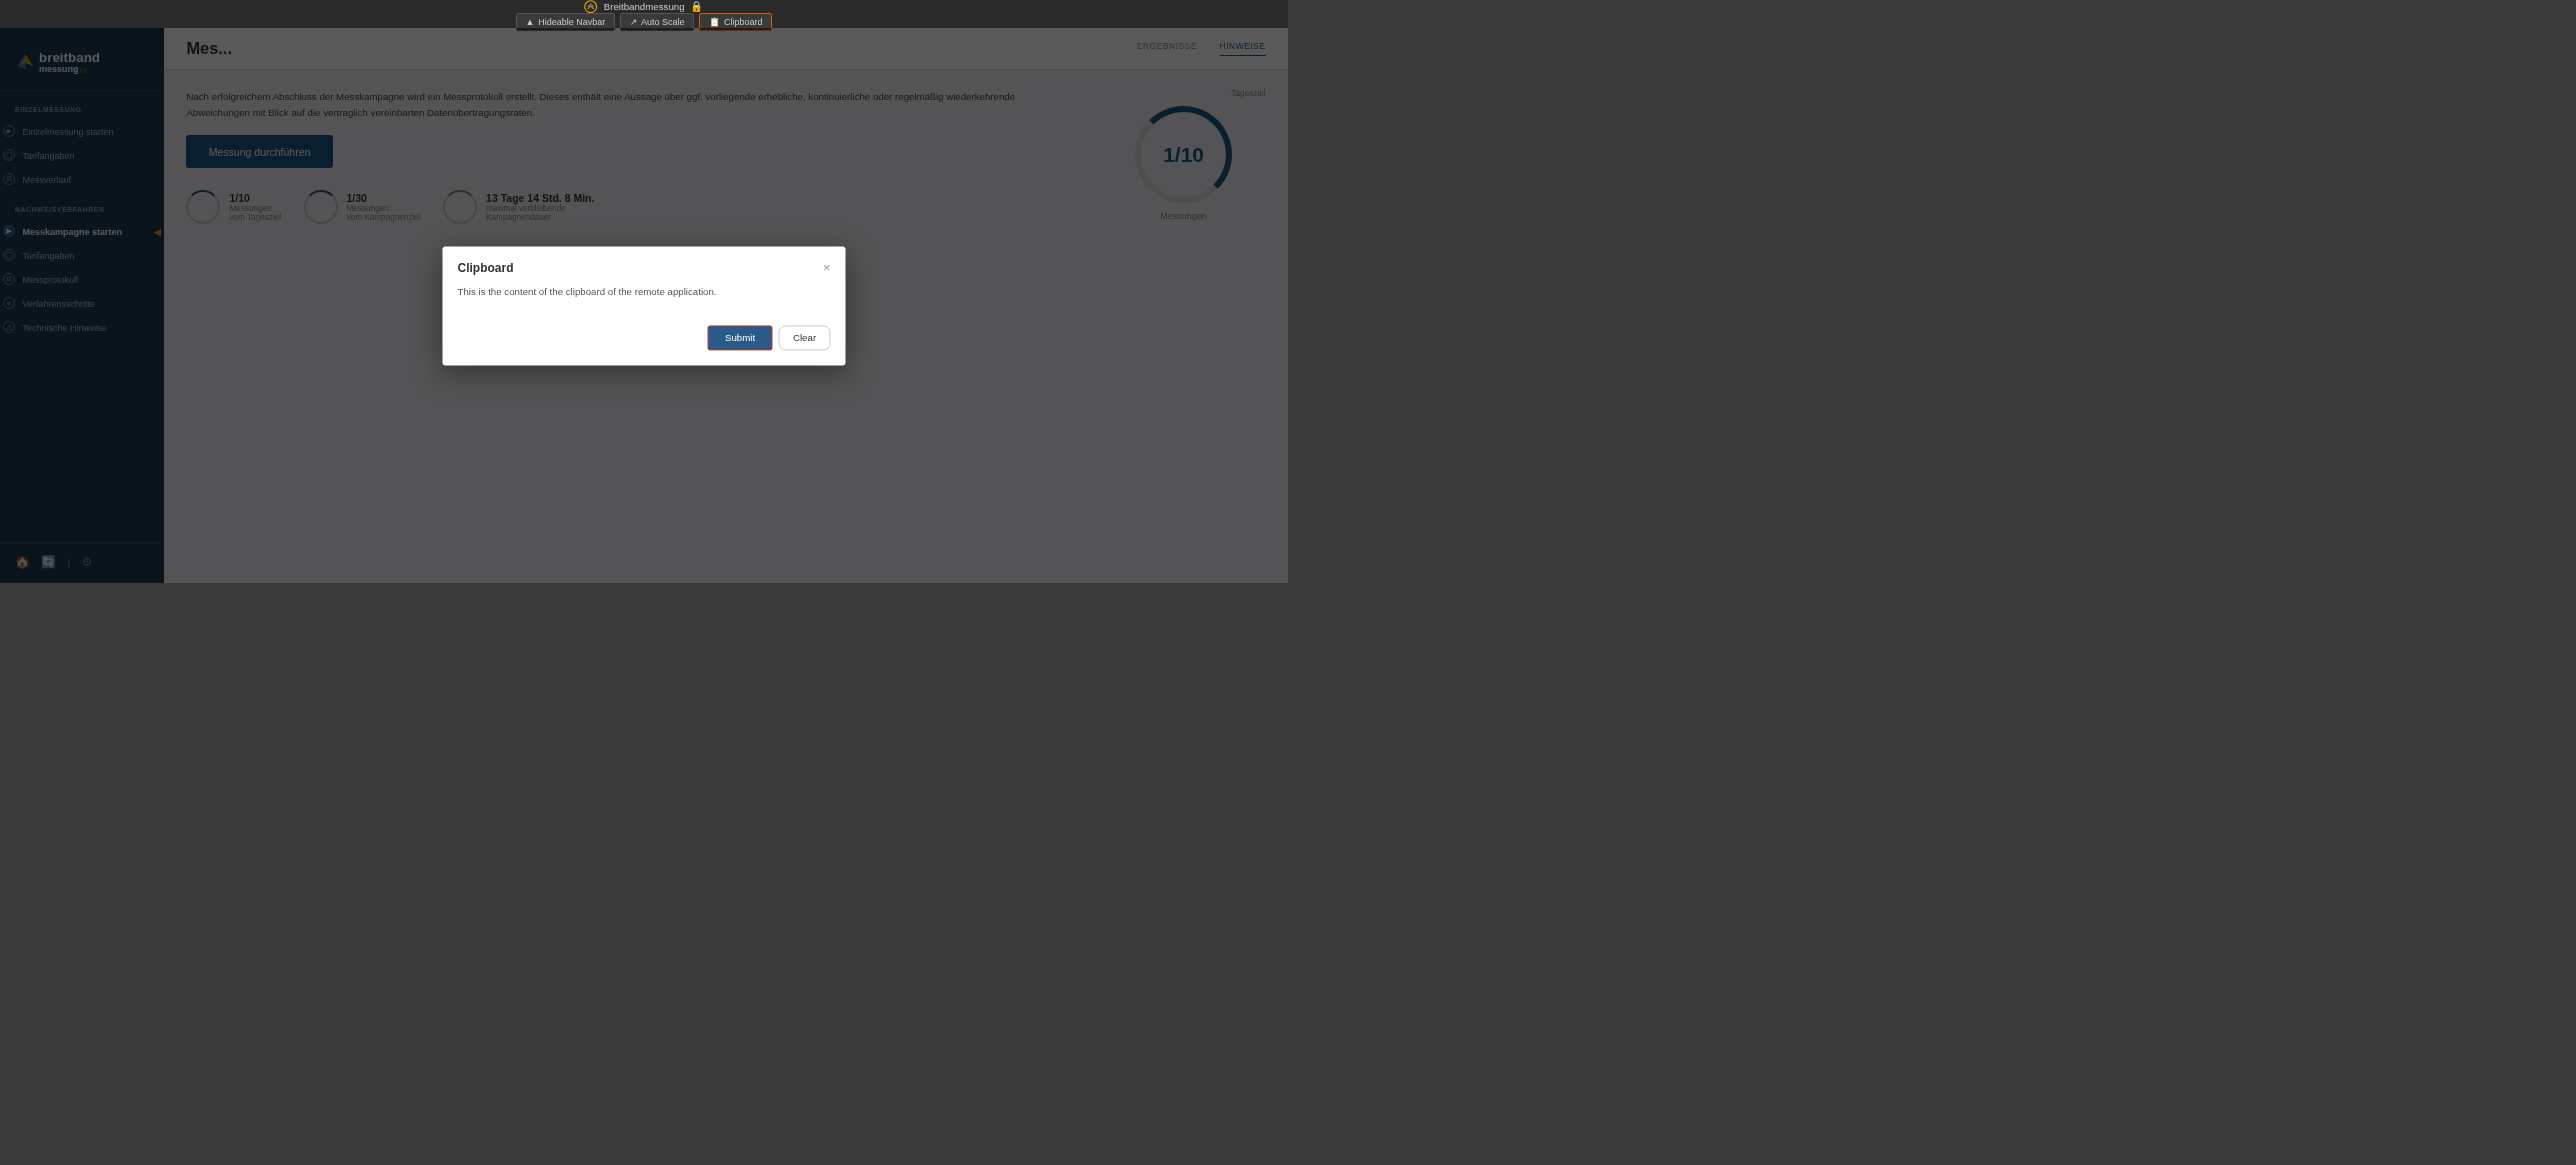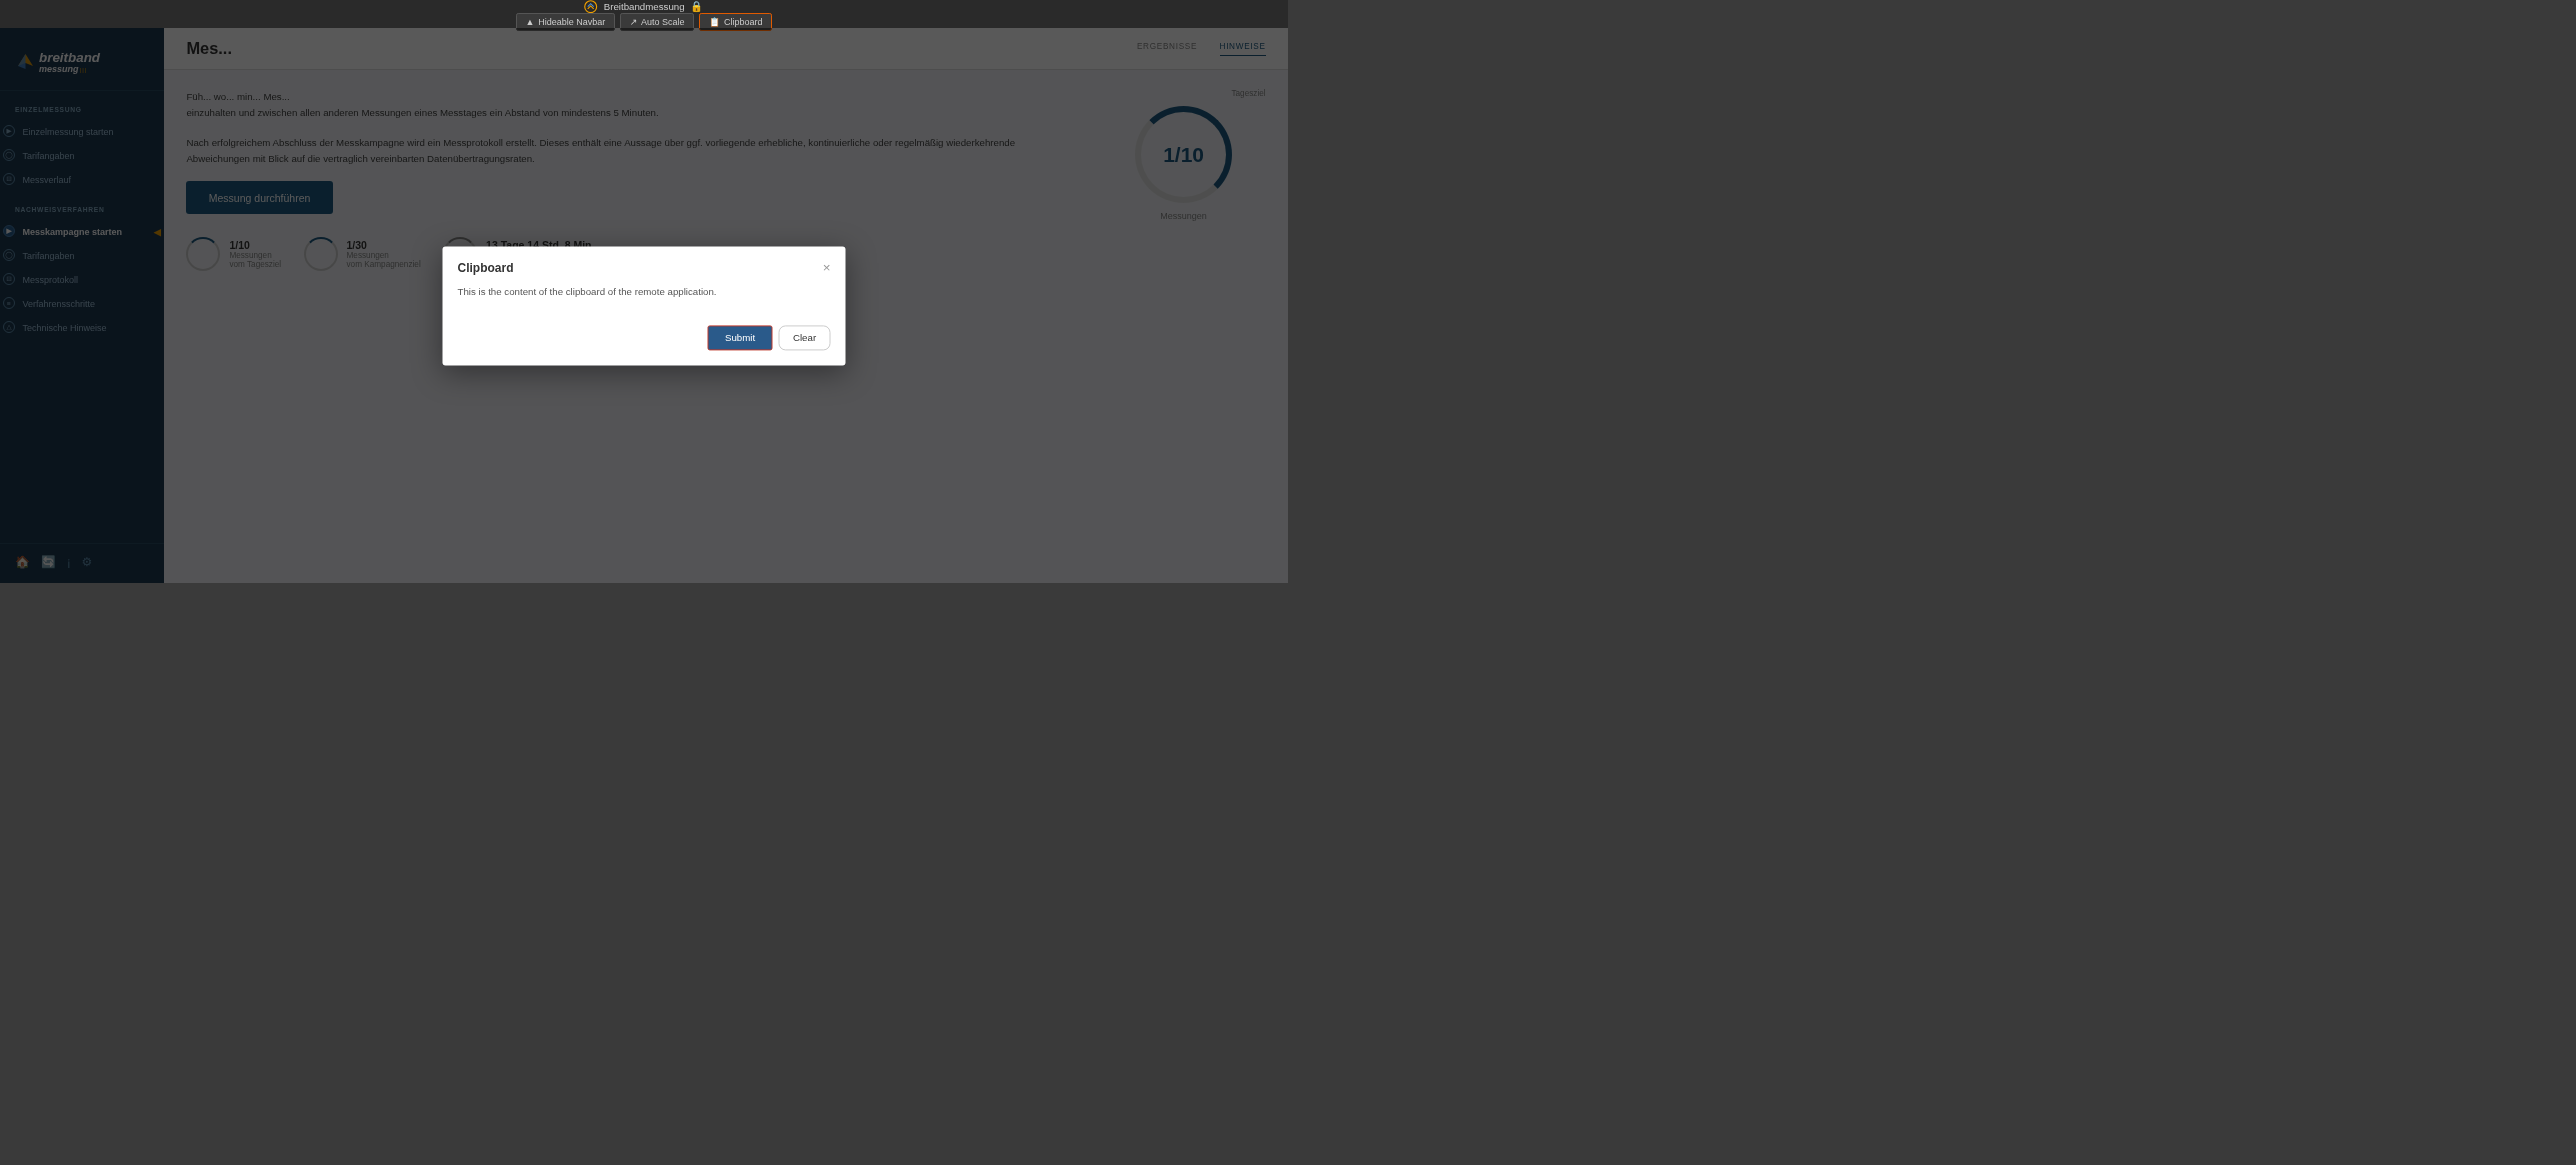--- a/index.html
+++ b/index.html
@@ -87,21 +87,20 @@
     .sidebar-logo {
       padding: 7.5px 15px 15px 15px;
       border-bottom: 0.7px solid #2a4a62;
       margin-bottom: 15px;
     }
     .logo-text {
       color: white;
       font-size: 13.4px;
       font-weight: bold;
       line-height: 1.1;
-      font-style: italic;
     }
     .sidebar-section-title {
       color: #8ab0c8;
       font-size: 6.7px;
       font-weight: bold;
       letter-spacing: 0.7px;
       padding: 0 15px 6px 15px;
       text-transform: uppercase;
     }
     .sidebar-item {
@@ -470,25 +469,20 @@
     <div class="content-area">
       <div class="content-header">
         <div class="content-title">Mes...</div>
         <div class="content-tabs">
           <div class="content-tab">ERGEBNISSE</div>
           <div class="content-tab active">HINWEISE</div>
         </div>
       </div>
       <div class="content-body">
         <div class="content-left">
-          <p class="paragraph">
-            Füh... wo... min... Mes...<br>
-            einzuhalten und zwischen allen anderen Messungen eines Messtages ein Abstand
-            von mindestens 5 Minuten.
-          </p>
           <p class="paragraph">
             Nach erfolgreichem Abschluss der Messkampagne wird ein Messprotokoll erstellt.
             Dieses enthält eine Aussage über ggf. vorliegende erhebliche, kontinuierliche oder
             regelmäßig wiederkehrende Abweichungen mit Blick auf die vertraglich vereinbarten
             Datenübertragungsraten.
           </p>
           <button class="action-btn">Messung durchführen</button>
 
           <div class="stats-row">
             <div class="stat-item">

